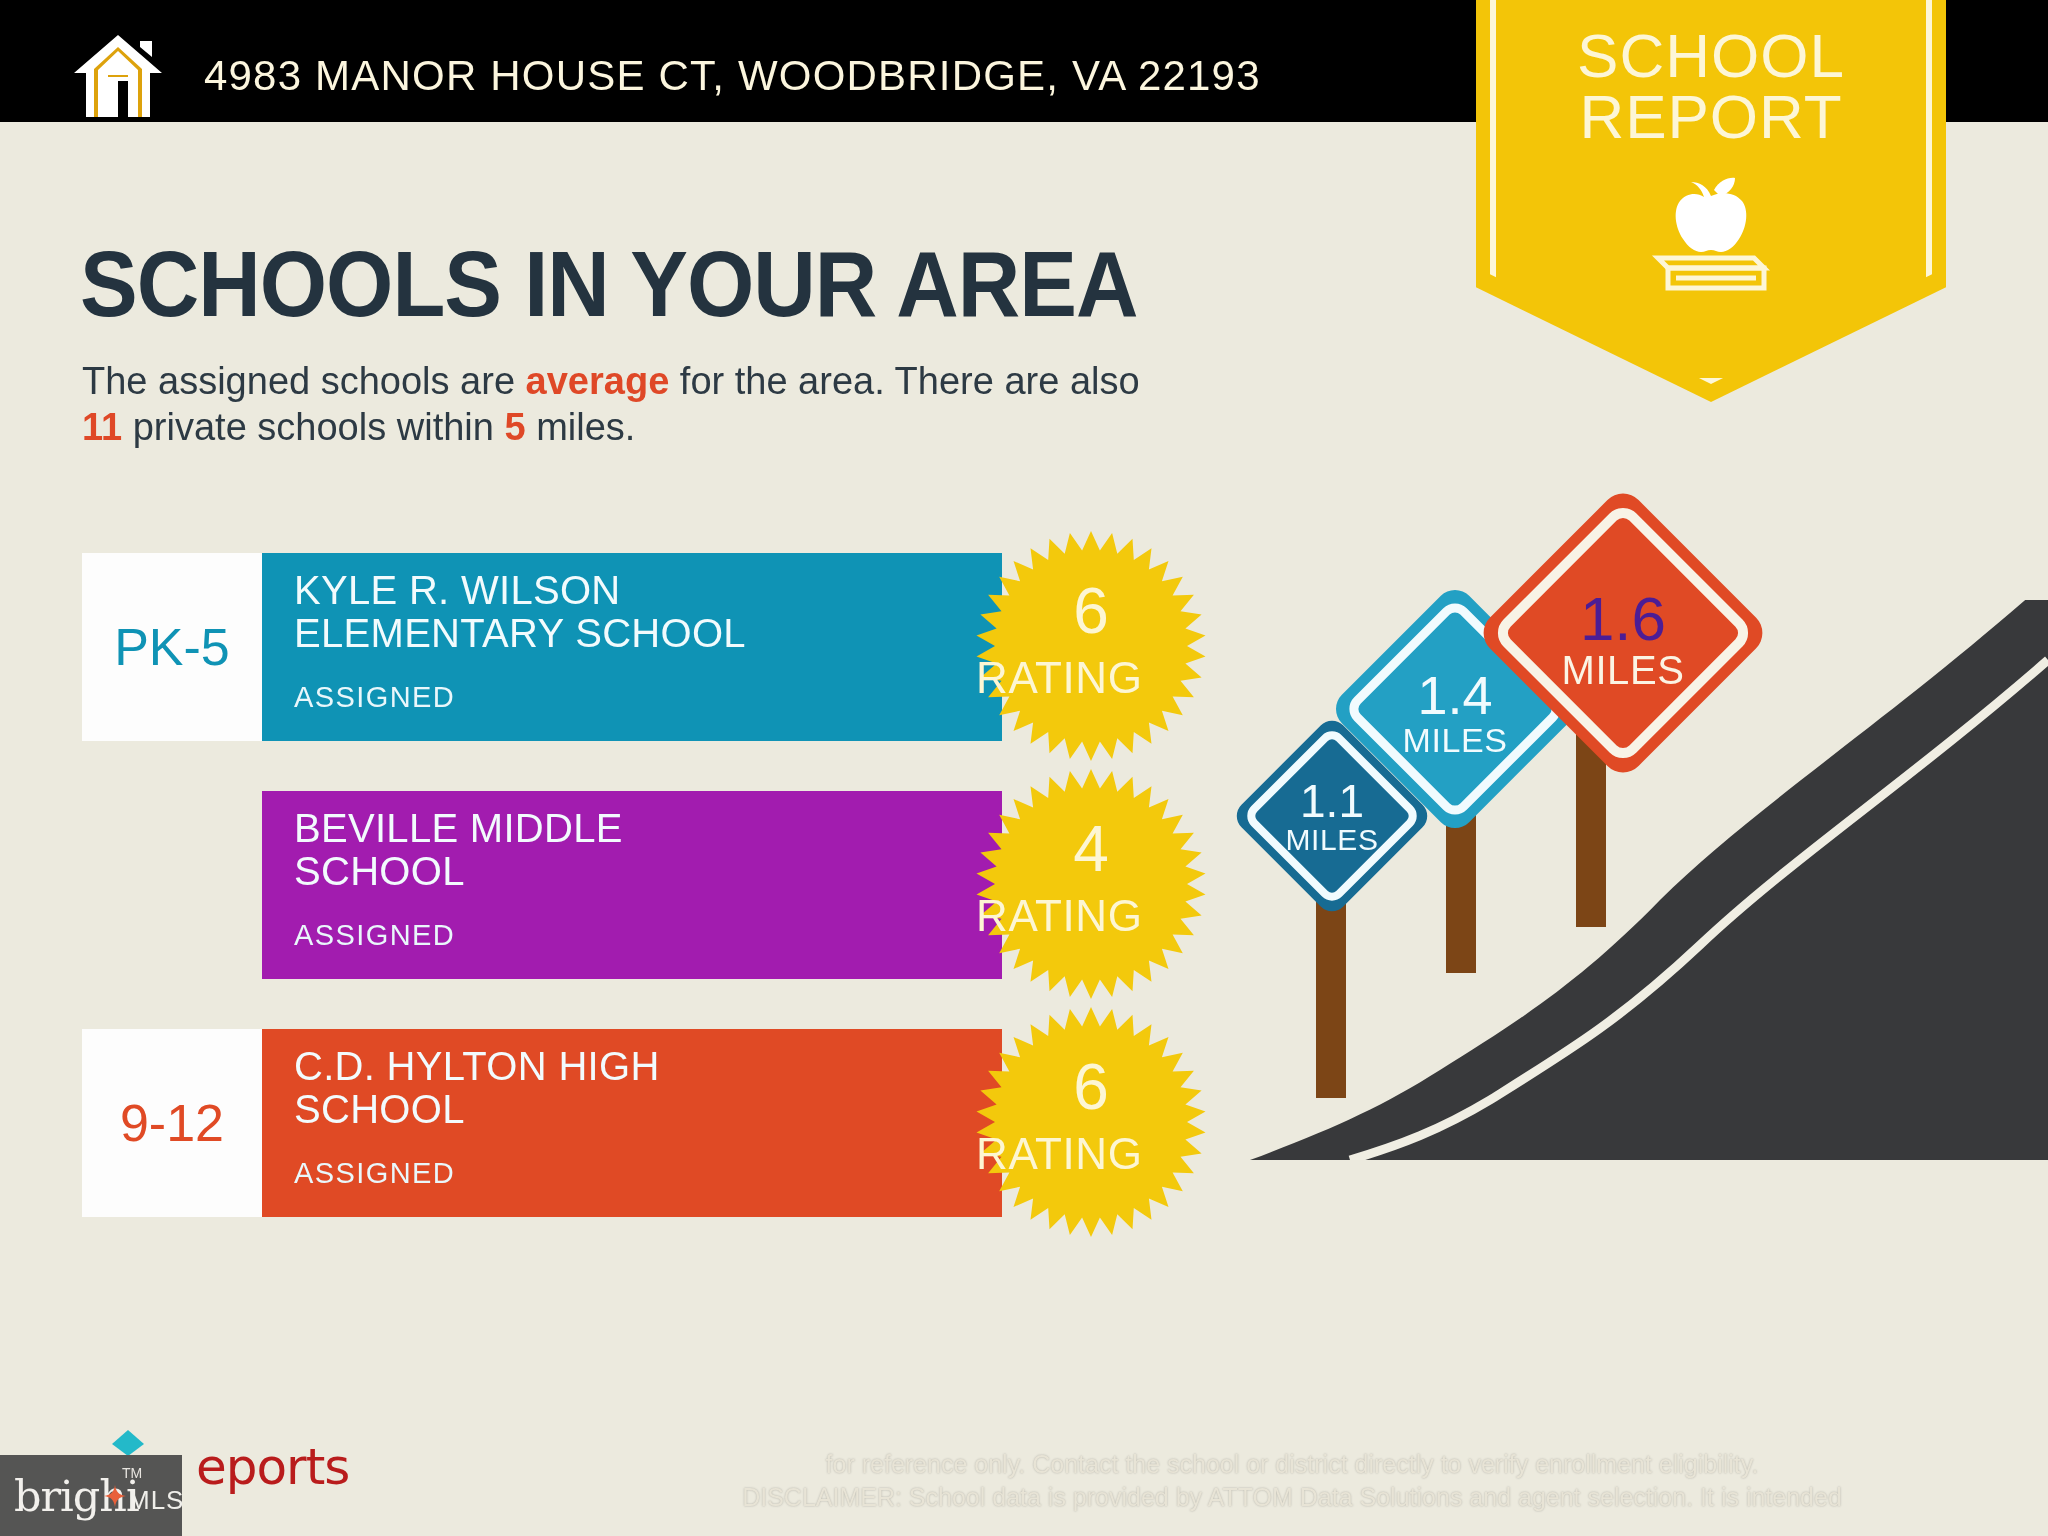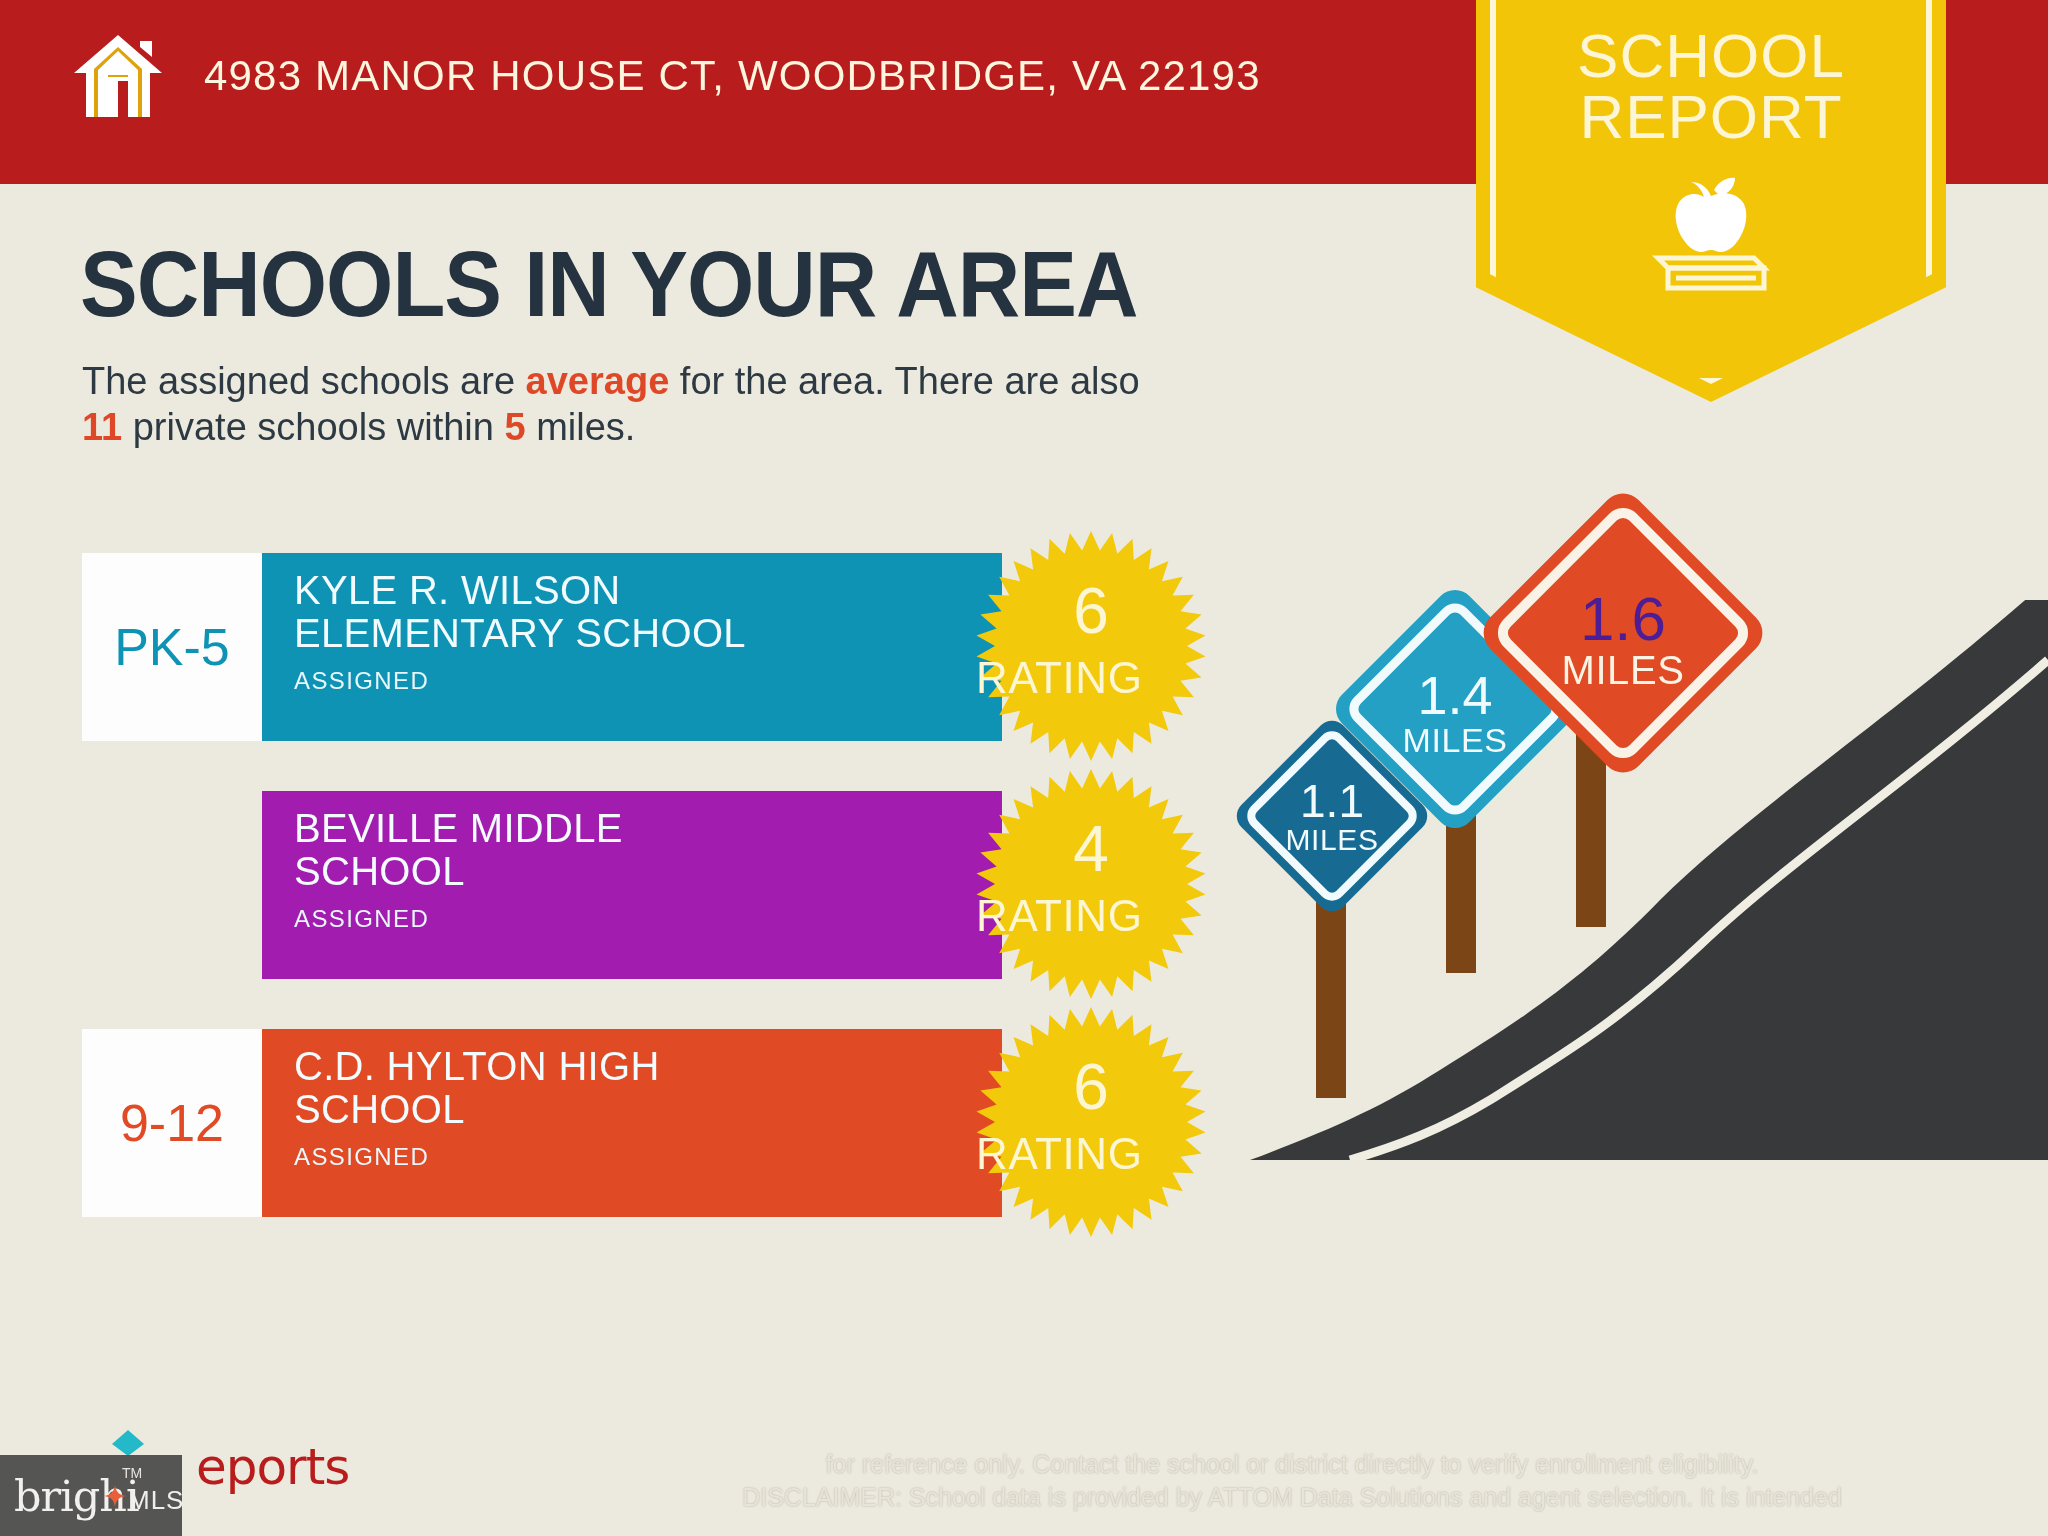--- a/index.html
+++ b/index.html
@@ -6,22 +6,22 @@
   html,body { width:2048px; height:1536px; }
   body {
     background:#eceade;
     font-family:"Liberation Sans", sans-serif;
     position:relative;
     overflow:hidden;
   }
 
   
   #header {
-    position:absolute; left:0; top:0; width:2048px; height:184px;
-    background:#b91c1c;
+    position:absolute; left:0; top:0; width:2048px; height:122px;
+    background:#000000;
   }
   #header-inner { position:absolute; left:72px; top:0; height:152px; display:flex; align-items:center; }
   #house-icon { width:92px; height:86px; margin-right:40px; flex:none; }
   #address {
     color:#fcf6de; font-size:42px; letter-spacing:1.2px; font-weight:400;
     white-space:nowrap;
   }
 
   
   #badge {
@@ -64,21 +64,21 @@
     font-size:52px; font-weight:400;
   }
   .bar {
     position:absolute; left:180px; top:0; height:188px; width:740px;
     padding:16px 0 0 32px;
   }
   .sname {
     color:#f2fbfd; font-size:40px; line-height:1.08; letter-spacing:0.3px;
   }
   .sassigned {
-    color:#e9f7fb; font-size:24px; letter-spacing:1.4px; margin-top:12px;
+    color:#e9f7fb; font-size:29px; letter-spacing:1.4px; margin-top:26px;
   }
   .rating {
     position:absolute; left:894px; top:-22px; width:230px; height:230px;
     z-index:3;
   }
   .rating-num {
     position:absolute; left:0; right:0; top:48px; text-align:center;
     color:#fdf6d3; font-size:64px; line-height:1;
   }
   .rating-lbl {

